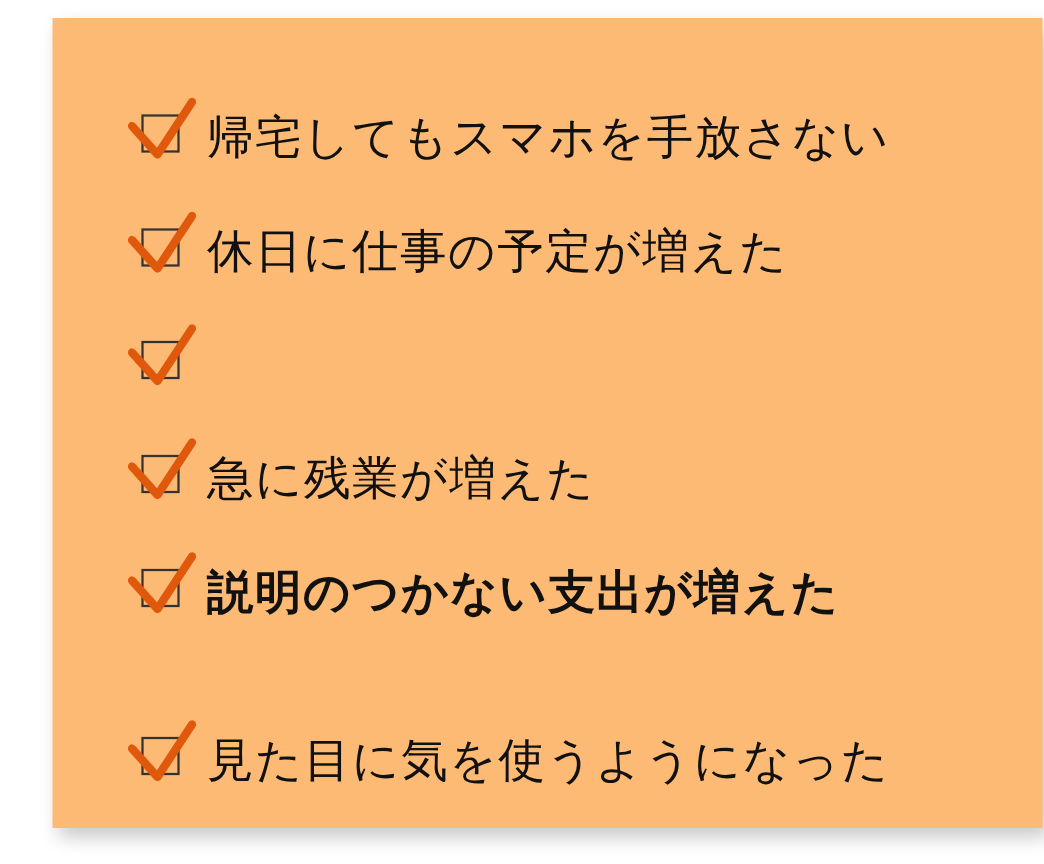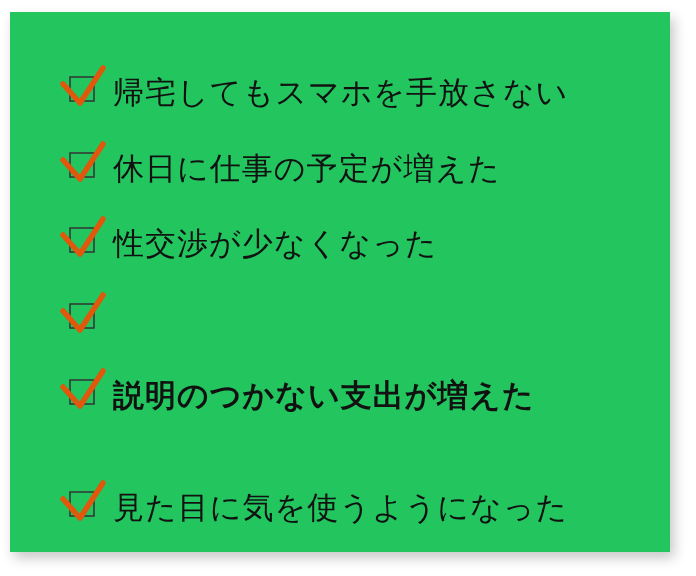--- a/index.html
+++ b/index.html
@@ -5,23 +5,23 @@
     html, body { margin: 0; padding: 0; }
     body {
       width: 696px; height: 576px;
       background: #ffffff;
       position: relative;
       overflow: hidden;
       font-family: "DejaVu Sans", "Liberation Sans", sans-serif;
     }
     .card {
       position: absolute;
-      left: 10px; top: 12px;
+      left: 35px; top: 12px;
       width: 660px; height: 540px;
-      background: #22c55e;
+      background: #fdba74;
       box-shadow: 4px 6px 12px rgba(0,0,0,0.22);
     }
     .list {
       position: absolute;
       left: 0; top: 0;
       margin: 0; padding: 0;
       list-style: none;
     }
     .item {
       position: absolute;
@@ -72,30 +72,30 @@
       <span class="label">休日に仕事の予定が増えた</span>
     </li>
 
     <li class="item" style="top:211px;">
       <span class="check">
         <svg width="46" height="40" viewBox="0 0 46 40">
           <rect x="8" y="5" width="24" height="24" fill="none" stroke="#333" stroke-width="1.5"></rect>
           <polyline points="1,12 18,31 41,-4" fill="none" stroke="#e0580c" stroke-width="5.5" stroke-linecap="round" stroke-linejoin="round"></polyline>
         </svg>
       </span>
-      <span class="label">性交渉が少なくなった</span>
     </li>
 
     <li class="item" style="top:287px;">
       <span class="check">
         <svg width="46" height="40" viewBox="0 0 46 40">
           <rect x="8" y="5" width="24" height="24" fill="none" stroke="#333" stroke-width="1.5"></rect>
           <polyline points="1,12 18,31 41,-4" fill="none" stroke="#e0580c" stroke-width="5.5" stroke-linecap="round" stroke-linejoin="round"></polyline>
         </svg>
       </span>
+      <span class="label">急に残業が増えた</span>
     </li>
 
     <li class="item" style="top:363px;font-weight:bold;">
       <span class="check">
         <svg width="46" height="40" viewBox="0 0 46 40">
           <rect x="8" y="5" width="24" height="24" fill="none" stroke="#333" stroke-width="1.5"></rect>
           <polyline points="1,12 18,31 41,-4" fill="none" stroke="#e0580c" stroke-width="5.5" stroke-linecap="round" stroke-linejoin="round"></polyline>
         </svg>
       </span>
       <span class="label">説明のつかない支出が増えた</span>

